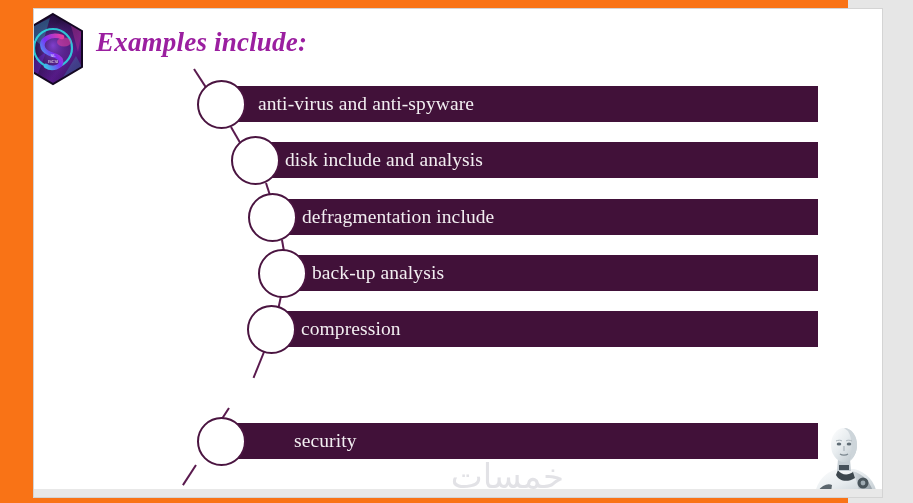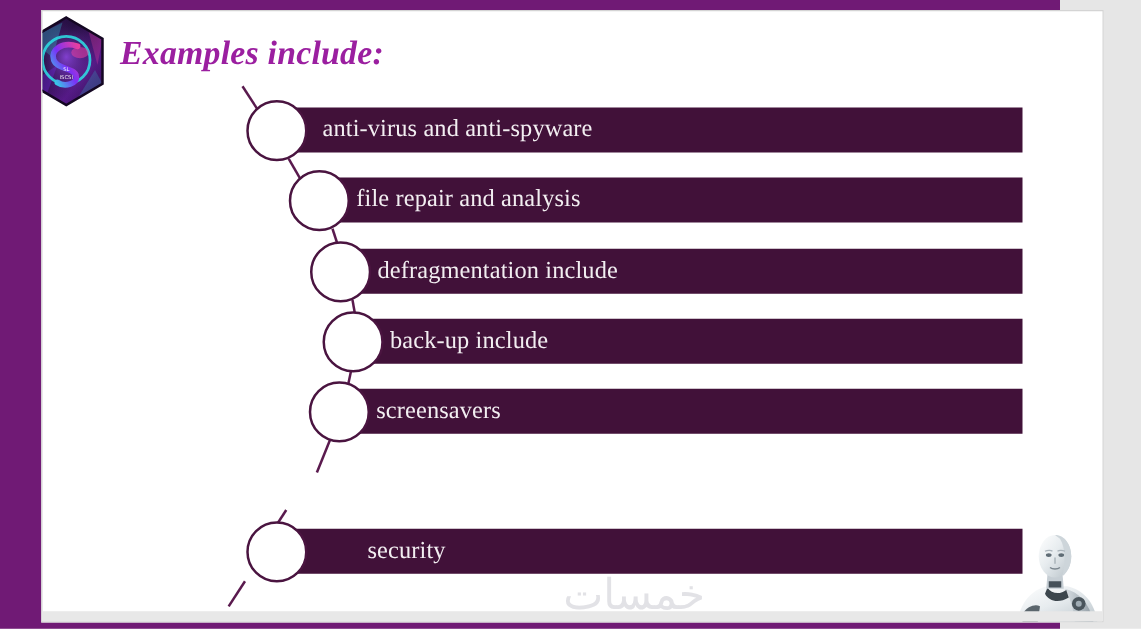--- a/index.html
+++ b/index.html
@@ -3,21 +3,21 @@
 <meta charset="utf-8">
 <style>
   html,body{margin:0;padding:0;}
   body{
     width:913px;height:503px;overflow:hidden;
     background:#e6e6e6;
     font-family:"Liberation Serif", serif;
   }
   #slide-frame{
     position:absolute;left:0;top:0;width:848px;height:503px;
-    background:#701a75;
+    background:#f97316;
   }
   #slide-canvas{
     position:absolute;left:33px;top:8px;width:848px;height:488px;
     background:#ffffff;
     border:1px solid #d4d4d4;
     overflow:hidden;
   }
   
   #logo{
     position:absolute;left:-14px;top:3px;width:66px;height:74px;
@@ -139,39 +139,39 @@
 
     <div class="row" style="top:77px;left:0;width:848px;">
       <div class="bar" style="left:200px;width:584px;"></div>
       <div class="node" style="left:163px;top:-6px;"></div>
       <div class="bar-label" style="left:224px;text-align:center;">anti-virus and anti-spyware</div>
     </div>
 
     <div class="row" style="top:133px;left:0;width:848px;">
       <div class="bar" style="left:232px;width:552px;"></div>
       <div class="node" style="left:197px;top:-6px;"></div>
-      <div class="bar-label" style="left:251px;">file repair and analysis</div>
+      <div class="bar-label" style="left:251px;">disk include and analysis</div>
     </div>
 
     <div class="row" style="top:190px;left:0;width:848px;">
       <div class="bar" style="left:250px;width:534px;"></div>
       <div class="node" style="left:214px;top:-6px;"></div>
       <div class="bar-label" style="left:268px;">defragmentation include</div>
     </div>
 
     <div class="row" style="top:246px;left:0;width:848px;">
       <div class="bar" style="left:261px;width:523px;"></div>
       <div class="node" style="left:224px;top:-6px;"></div>
-      <div class="bar-label" style="left:278px;">back-up include</div>
+      <div class="bar-label" style="left:278px;">back-up analysis</div>
     </div>
 
     <div class="row" style="top:302px;left:0;width:848px;">
       <div class="bar" style="left:250px;width:534px;"></div>
       <div class="node" style="left:213px;top:-6px;"></div>
-      <div class="bar-label" style="left:267px;">screensavers</div>
+      <div class="bar-label" style="left:267px;">compression</div>
     </div>
 
 
     <div class="row" style="top:414px;left:0;width:848px;">
       <div class="bar" style="left:200px;width:584px;"></div>
       <div class="node" style="left:163px;top:-6px;"></div>
       <div class="bar-label" style="left:216px;margin-left:44px;">security</div>
     </div>
 
     <div id="watermark">خمسات</div>

